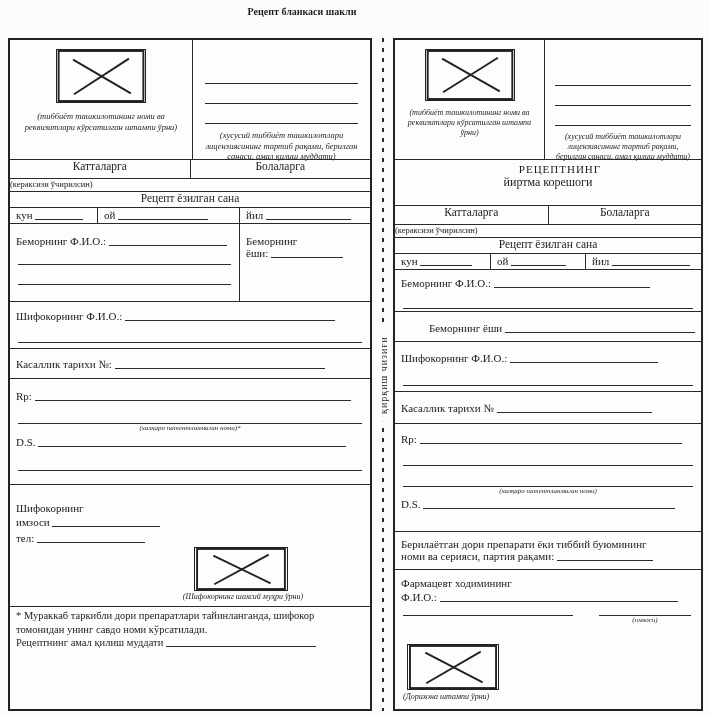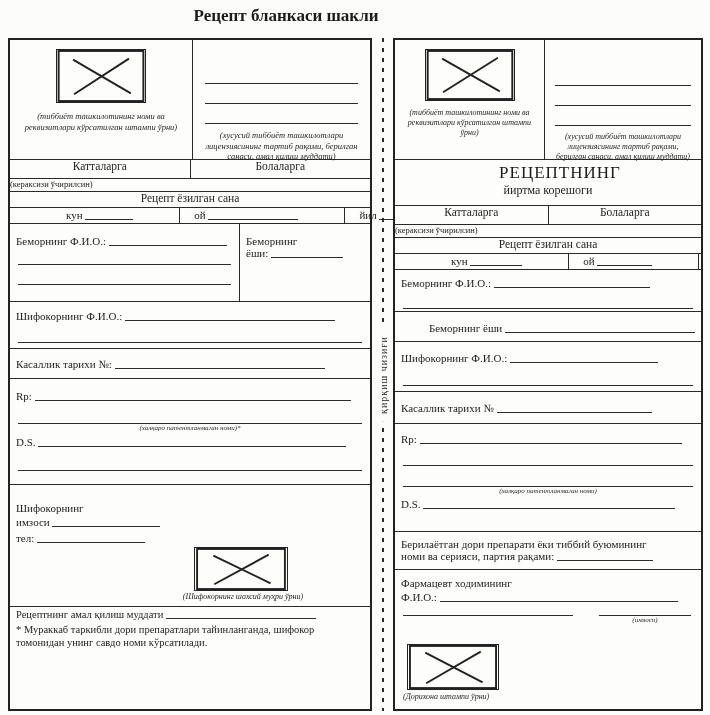--- a/index.html
+++ b/index.html
@@ -5,22 +5,22 @@
   * { box-sizing: border-box; margin: 0; padding: 0; }
   html,body { width:710px; height:715px; }
   body {
     position: relative;
     background: #fcfcfa;
     font-family: "Liberation Serif", "DejaVu Serif", serif;
     color: #1c1c1c;
     overflow: hidden;
   }
   .page-title {
-    position: absolute; top: 6px; left: 0; width: 572px;
-    text-align: center; font-weight: bold; font-size: 17px;
+    position: absolute; top: 6px; left: 16px; width: 572px;
+    text-align: center; font-weight: bold; font-size: 10px;
   }
   .form {
     position: absolute; top: 38px; height: 673px;
     border: 2px solid #222; background: #fdfdfc;
     display: flex; flex-direction: column;
   }
   #left-form  { left: 8px;  width: 364px; }
   #right-form { left: 393px; width: 310px; }
   .sec { border-bottom: 1px solid #2a2a2a; position: relative; }
   .sec:last-child { border-bottom: none; flex: 1; }
@@ -33,28 +33,28 @@
   .xbox { border: 1.5px solid #222; display: inline-block; background: transparent; }
   .cap {
     font-style: italic; font-size: 8.5px; line-height: 1.25;
     text-align: center; color: #222;
   }
   .license-cell { padding: 30px 12px 0 12px; }
   .lic-line { border-bottom: 1px solid #2a2a2a; height: 14px; margin-bottom: 6px; }
   
   .form-header { text-align: center; font-size: 13px; letter-spacing: 1px; padding-top: 8px; }
   .form-header2 { text-align: center; padding-top: 3px; }
-  .form-header2 .l1 { font-size: 17px; letter-spacing: 1px; margin-left: 24px; }
+  .form-header2 .l1 { font-size: 11px; letter-spacing: 1px; margin-left: 24px; }
   .form-header2 .l2 { font-size: 12px; }
   .aud-row { height: 19px; font-size: 11.5px; }
   .aud-row .cell { flex: 1; text-align: center; }
   .note-row { height: 13px; font-size: 8.5px; text-align: left; }
   .date-row { height: 16px; font-size: 11.5px; text-align: center; }
   .dmy-row { font-size: 11px; }
-  .dmy-row .cell { padding: 1px 4px 0 14px; white-space: nowrap; margin-left: 42px; }
+  .dmy-row .cell { padding: 1px 4px 0 6px; white-space: nowrap; }
   
   .wl { display: inline-block; border-bottom: 1px solid #2c2c2c; height: 11px; vertical-align: -1px; }
   .fl { border-bottom: 1px solid #2c2c2c; height: 14px; margin: 0 6px; }
   .lbl { font-size: 11px; }
   .pad { padding: 5px 6px 0 6px; }
   .small-cap { font-size: 7px; font-style: italic; text-align: center; color: #2a2a2a; }
   .foot { font-size: 10.5px; line-height: 1.3; padding: 1px 6px 0 6px; }
   
   .cut-line {
     position: absolute; left: 382px; top: 38px; width: 2px; height: 673px;
@@ -143,22 +143,22 @@
     <div style="padding-top:4px;"><span>тел:</span> <span class="wl" style="width:108px;"></span></div>
     <svg class="xbox" style="position:absolute; left:184px; top:62px;" width="94" height="44" viewBox="0 0 94 44">
       <rect x="1" y="1" width="92" height="42" fill="none" stroke="#222" stroke-width="2"></rect>
       <line x1="18" y1="8" x2="78" y2="37"></line>
       <line x1="76" y1="7" x2="19" y2="38"></line>
     </svg>
     <div class="cap" style="position:absolute; left:128px; top:107px; width:210px; font-size:8px;">(Шифокорнинг шахсий муҳри ўрни)</div>
   </div>
 
   <div class="sec foot">
+    <div style="padding-top:1px;">* Мураккаб таркибли дори  препаратлари тайинланганда, шифокор томонидан унинг савдо номи кўрсатилади.</div>
     <div><span>Рецептнинг амал қилиш муддати</span> <span class="wl" style="width:150px;"></span></div>
-    <div style="padding-top:1px;">* Мураккаб таркибли дори  препаратлари тайинланганда, шифокор томонидан унинг савдо номи кўрсатилади.</div>
   </div>
 </div>
 
 <div class="cut-line"></div>
 <div class="cut-label">қирқиш чизиғи</div>
 
 <div class="form" id="right-form">
 
   <div class="sec row top-row">
     <div class="cell stamp-cell" style="width:149px;">

